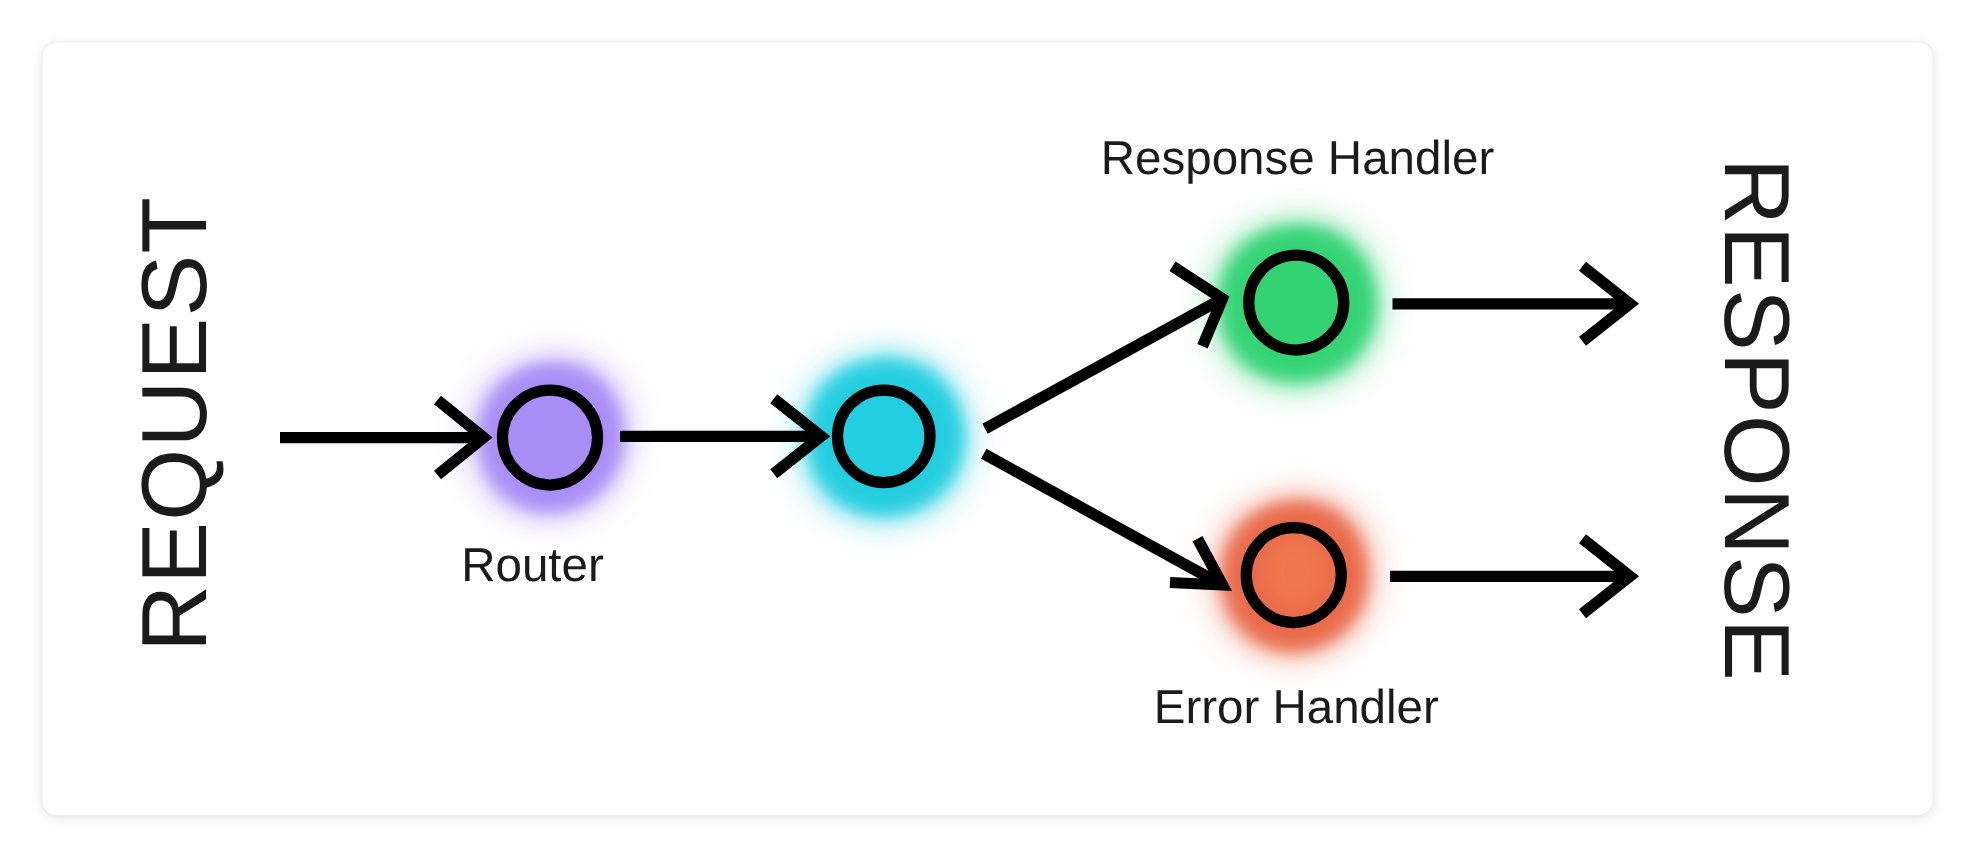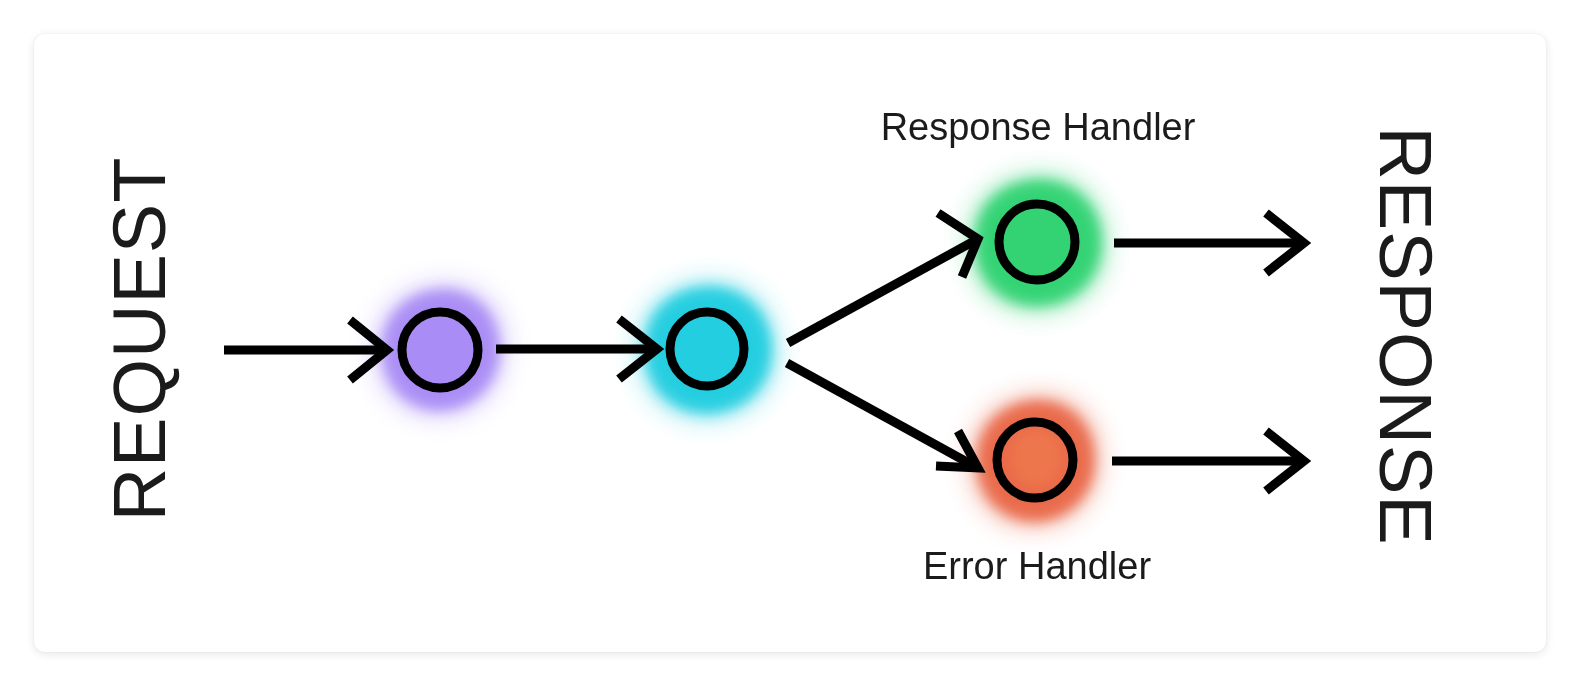--- a/index.html
+++ b/index.html
@@ -179,19 +179,20 @@
       <circle cx="707" cy="349" r="37"></circle>
       <circle cx="1037" cy="242" r="38"></circle>
       <circle cx="1035" cy="460" r="38"></circle>
     </g>
   </svg>
 
   <div class="side-word" id="request-word">REQUEST</div>
 
   <div class="side-word" id="response-word">RESPONSE</div>
 
+  <div class="node-label" id="label-router">Router</div>
 
 
   <div class="node-label" id="label-error-handler">Error Handler</div>
 
   <div class="node-label" id="label-response-handler">Response Handler</div>
 
 </div>
 
 </body></html>

